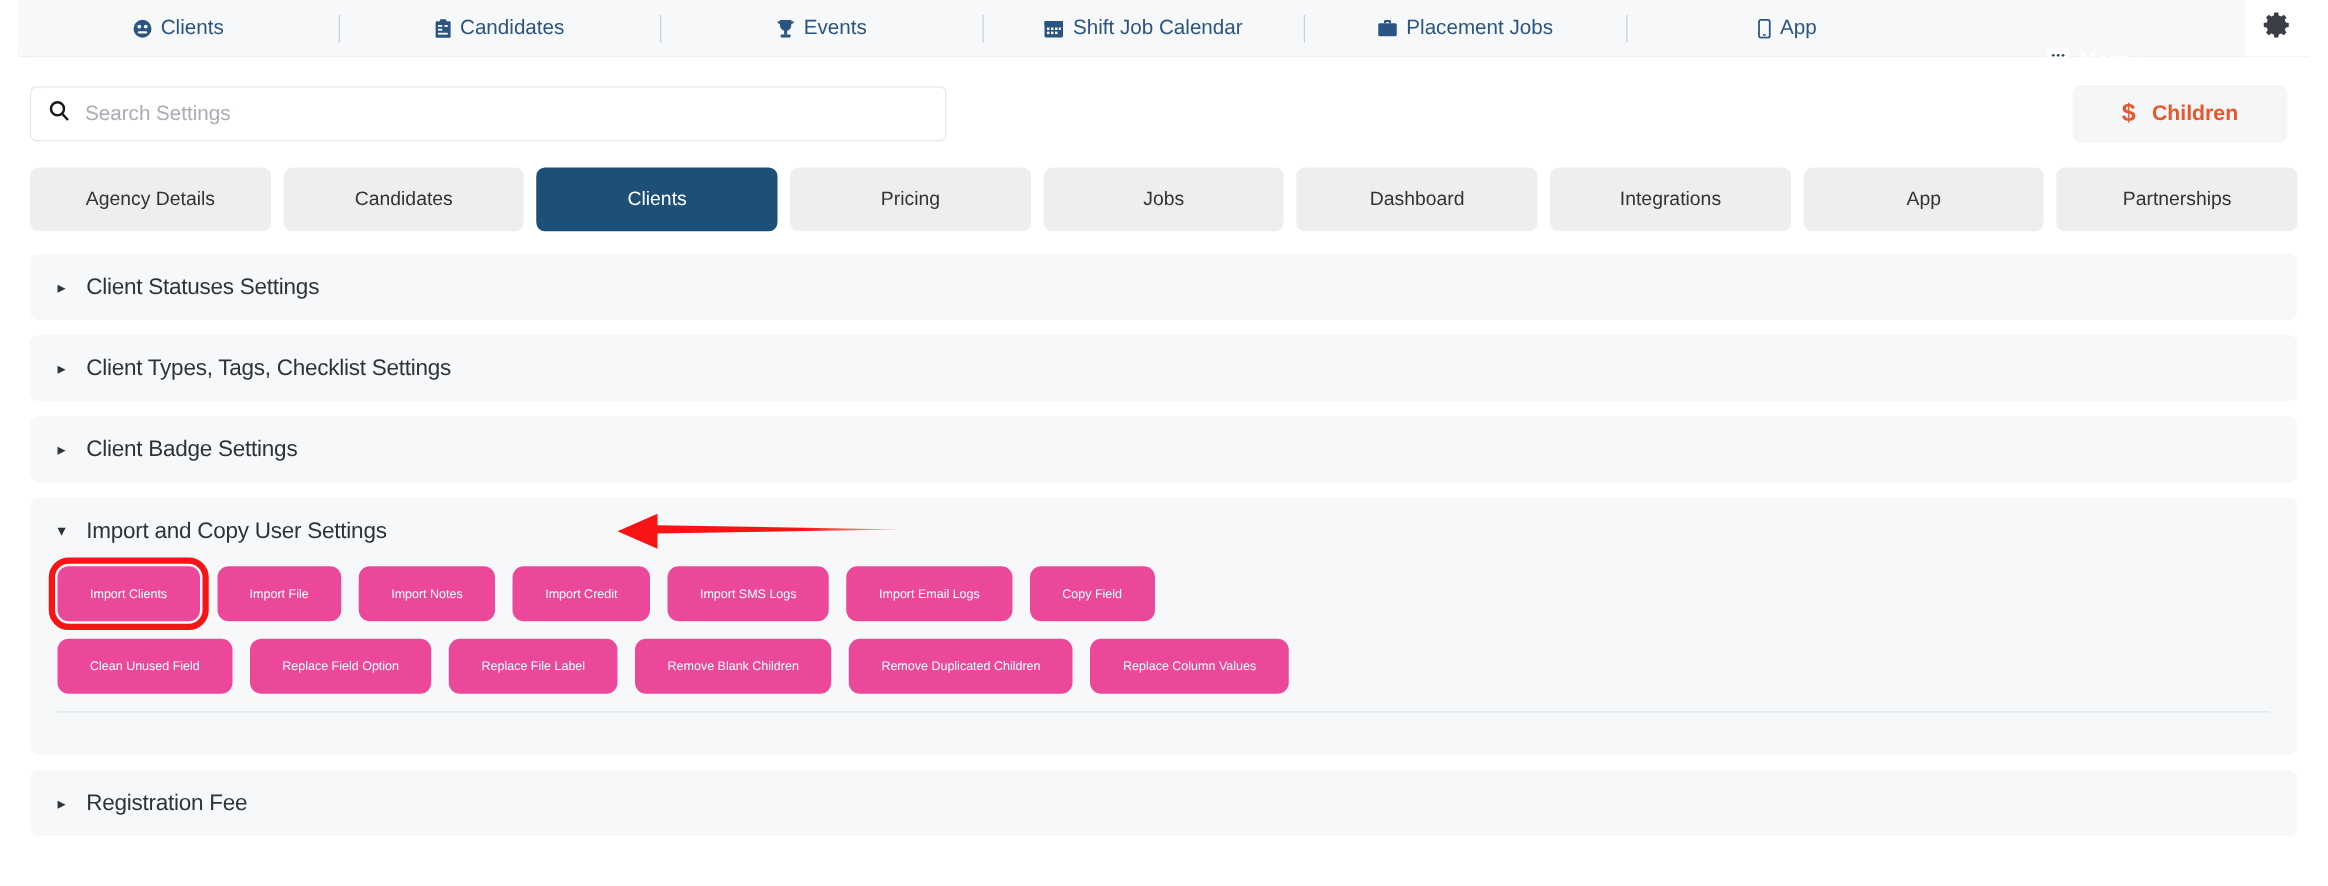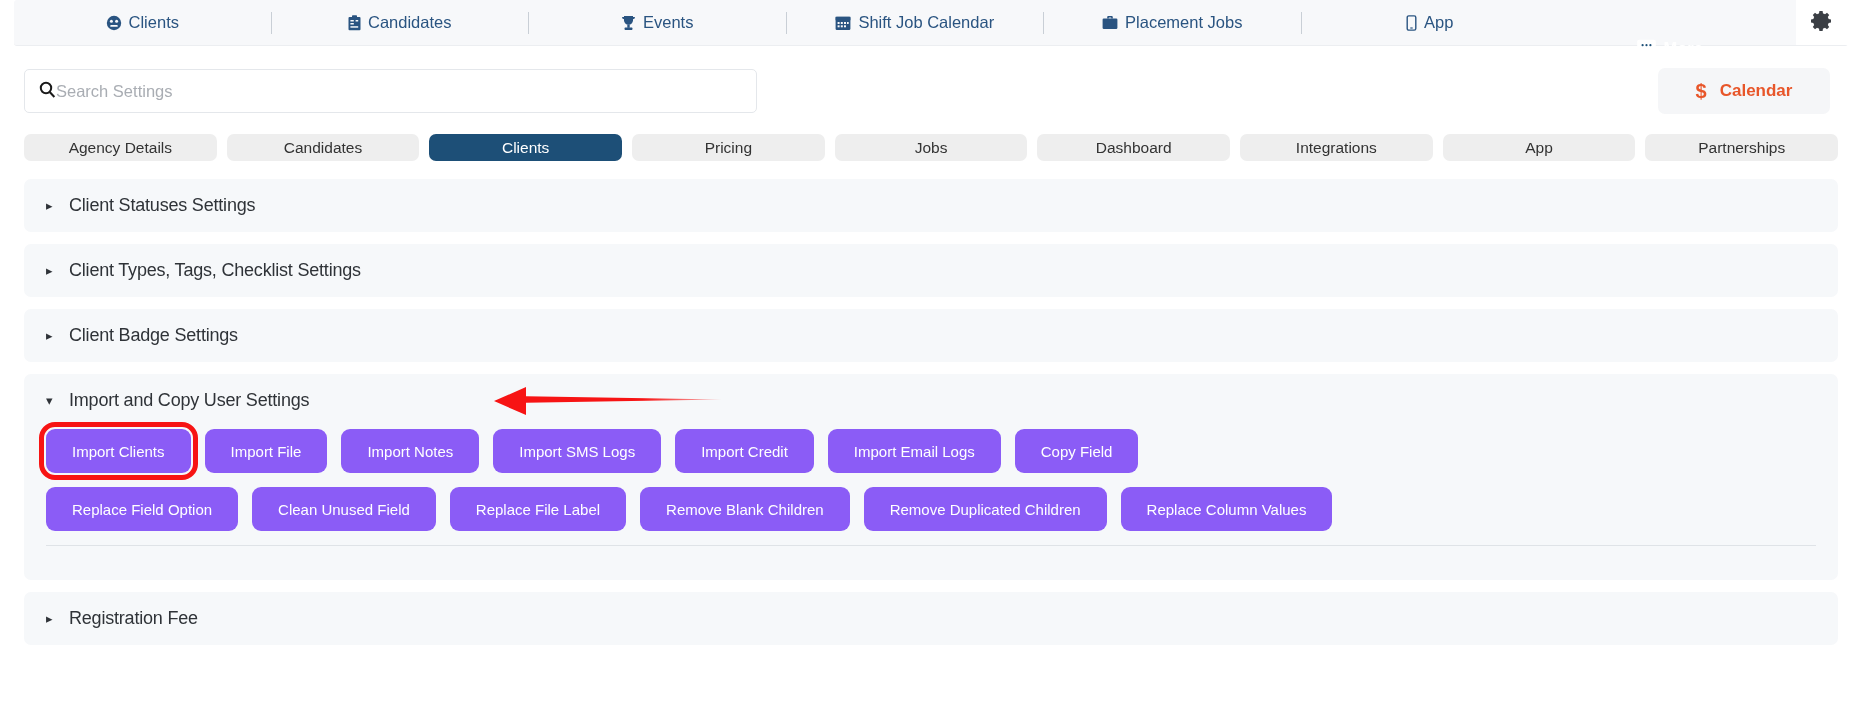--- a/index.html
+++ b/index.html
@@ -82,21 +82,21 @@
     padding: 22px 24px 0 24px;
     gap: 20px;
   }
   .search-box {
     width: 733px;
     height: 44px;
     border: 1px solid #e4e7eb;
     border-radius: 5px;
     display: flex;
     align-items: center;
-    gap: 0;
+    gap: 12px;
     padding: 0 14px;
     background: #ffffff;
   }
   .search-input {
     border: none;
     outline: none;
     flex: 1;
     font-size: 16.5px;
     color: #333;
     font-family: "Liberation Sans", sans-serif;
@@ -124,21 +124,21 @@
   .referrals-btn .dollar { font-size: 20px; font-weight: bold; }
 
   
   .tabs {
     display: flex;
     gap: 10px;
     padding: 20px 24px 0 24px;
   }
   .tab {
     flex: 1 1 0;
-    height: 27px;
+    height: 51px;
     border-radius: 7px;
     background: #eeeeee;
     color: #333333;
     font-size: 15.5px;
     display: flex;
     align-items: center;
     justify-content: center;
     cursor: pointer;
     border: none;
     font-family: "Liberation Sans", sans-serif;
@@ -192,27 +192,27 @@
 
   
   .btn-area { padding: 2px 22px 0 22px; }
   .btn-row {
     display: flex;
     flex-wrap: wrap;
     gap: 14px;
     margin-bottom: 14px;
   }
   .gbtn {
-    background: #8b5cf6;
+    background: #ec4899;
     color: #ffffff;
     border: none;
     border-radius: 9px;
     height: 44px;
     padding: 0 26px;
-    font-size: 15px;
+    font-size: 10px;
     cursor: pointer;
     font-family: "Liberation Sans", sans-serif;
     white-space: nowrap;
     display: inline-flex;
     align-items: center;
     justify-content: center;
   }
   .gbtn.highlight {
     outline: 5px solid #f71414;
     outline-offset: 2px;
@@ -345,21 +345,21 @@
       <svg width="17" height="17" viewBox="0 0 17 17" fill="none" stroke="#1a1a1a" stroke-width="2">
           <circle cx="7" cy="7" r="5.2"></circle>
           <line x1="10.9" y1="11.2" x2="15.4" y2="16"></line>
         </svg>
     </span>
     <input class="search-input" type="text" value="" placeholder="Search Settings" style="">
   </div>
   <div class="spacer"></div>
   <button class="referrals-btn">
     <span class="dollar">$</span>
-    <span>Calendar</span>
+    <span>Children</span>
   </button>
 </div>
 
 <div class="tabs">
   <button class="tab">Agency Details</button>
   <button class="tab">Candidates</button>
   <button class="tab active">Clients</button>
   <button class="tab">Pricing</button>
   <button class="tab">Jobs</button>
   <button class="tab">Dashboard</button>
@@ -407,28 +407,28 @@
           <path d="M228 15.5 L32 12.2 L32 3 L0 17 L32 31 L32 18.8 Z" fill="url(#arrGrad)"></path>
         </svg>
       </span>
     </div>
 
     <div class="btn-area">
       <div class="btn-row">
         <button class="gbtn highlight">Import Clients</button>
         <button class="gbtn">Import File</button>
         <button class="gbtn">Import Notes</button>
+        <button class="gbtn">Import Credit</button>
         <button class="gbtn">Import SMS Logs</button>
-        <button class="gbtn">Import Credit</button>
         <button class="gbtn">Import Email Logs</button>
         <button class="gbtn">Copy Field</button>
       </div>
       <div class="btn-row">
+        <button class="gbtn">Clean Unused Field</button>
         <button class="gbtn">Replace Field Option</button>
-        <button class="gbtn">Clean Unused Field</button>
         <button class="gbtn">Replace File Label</button>
         <button class="gbtn">Remove Blank Children</button>
         <button class="gbtn">Remove Duplicated Children</button>
         <button class="gbtn">Replace Column Values</button>
       </div>
       <div class="divider"></div>
       <div class="panel-foot"></div>
     </div>
   </div>
 

